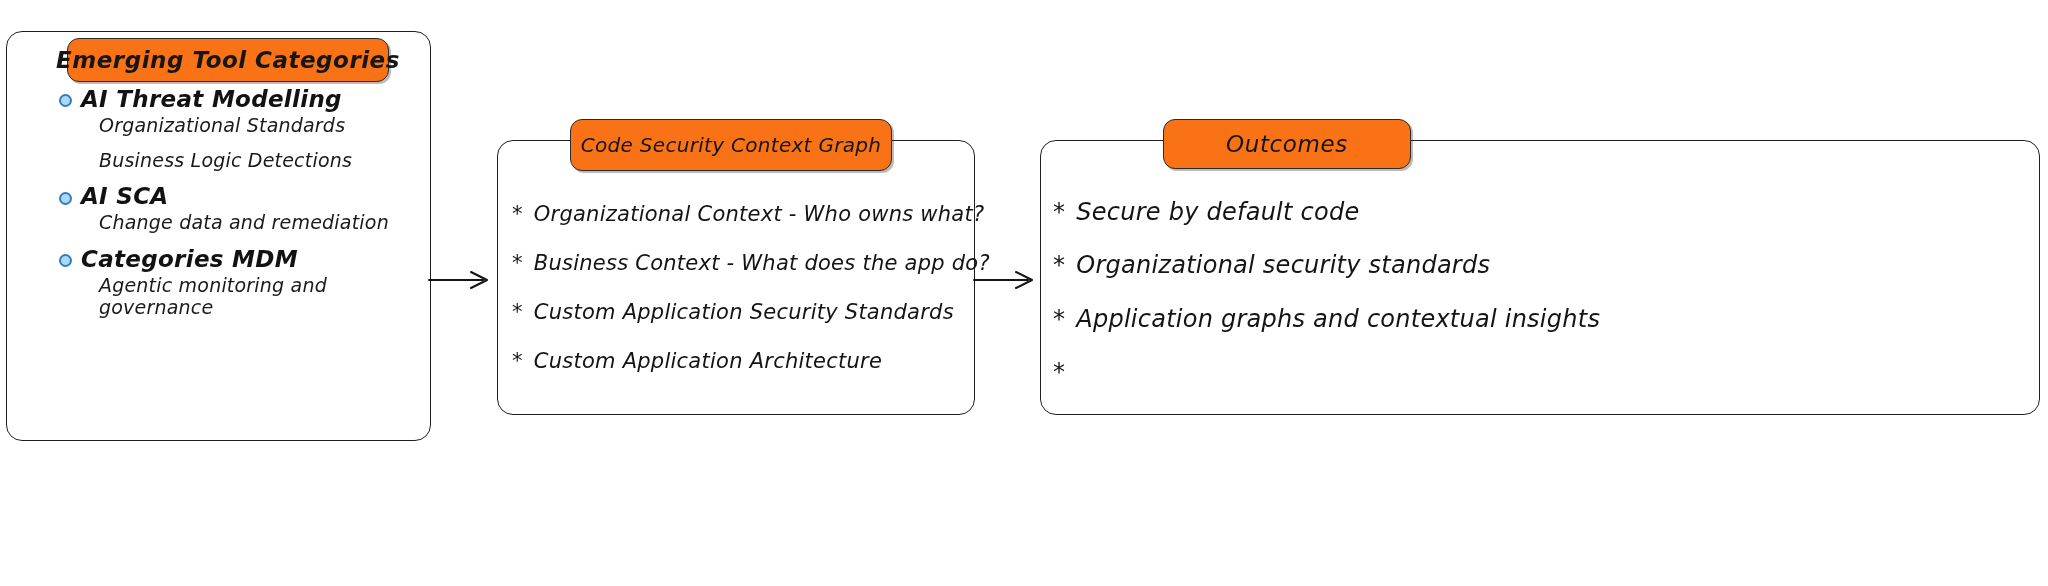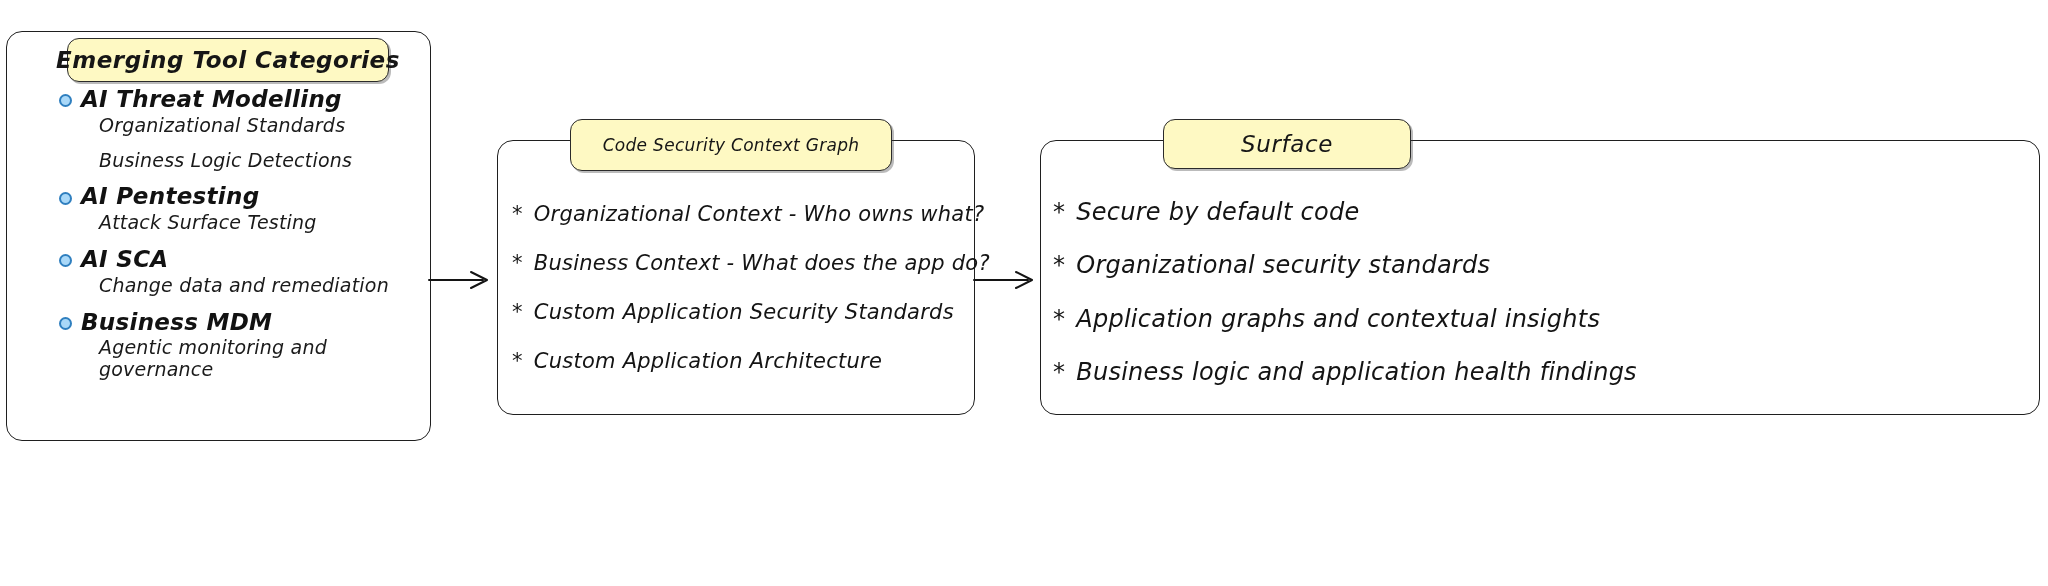--- a/index.html
+++ b/index.html
@@ -16,21 +16,21 @@
   
   .panel{
     position:absolute;
     border:1.6px solid #1f1f1f;
     border-radius:16px;
     background:#ffffff;
     box-sizing:border-box;
   }
   .badge{
     position:absolute;
-    background:#fef9c3;
+    background:#f97316;
     border:1.4px solid #2b2b2b;
     border-radius:12px;
     box-shadow:2px 2px 0 rgba(60,60,60,.35);
     display:flex;align-items:center;justify-content:center;
     box-sizing:border-box;
     color:#111111;
     white-space:nowrap;
   }
 
   
@@ -61,21 +61,21 @@
   }
   .left-item-sub{
     font-size:19px;font-style:italic;letter-spacing:.2px;
     color:#1a1a1a;line-height:1.15;margin-top:2px;padding-left:1px;margin-left:39px;
   }
 
   
   #mid-panel{left:497px;top:140px;width:478px;height:275px;}
   #mid-badge{
     left:72px;top:-22px;width:322px;height:52px;
-    font-size:17px;font-weight:500;font-style:italic;letter-spacing:.3px;
+    font-size:20px;font-weight:500;font-style:italic;letter-spacing:.3px;
   }
   .star-list{position:absolute;left:14px;top:62px;right:8px;}
   .star-row{
     display:flex;align-items:baseline;gap:11px;
     font-size:21px;font-style:italic;letter-spacing:.25px;
     color:#141414;line-height:1.1;margin-bottom:26px;white-space:nowrap;
   }
   .star{font-size:21px;font-style:normal;color:#141414;flex:0 0 auto;}
 
   
@@ -106,40 +106,33 @@
           <span class="dot"></span>
           <span>AI Threat Modelling</span>
         </div>
         <div class="left-item-sub hand">Organizational Standards</div>
       </div>
 
       <div class="left-item">
         <div class="left-item-sub hand">Business Logic Detections</div>
       </div>
 
-      <div class="left-item">
-        <div class="left-item-head hand">
-          <span class="dot"></span>
-          <span>AI Pentesting</span>
-        </div>
-        <div class="left-item-sub hand">Attack Surface Testing</div>
-      </div>
 
       <div class="left-item">
         <div class="left-item-head hand">
           <span class="dot"></span>
           <span>AI SCA</span>
         </div>
         <div class="left-item-sub hand">Change data and remediation</div>
       </div>
 
       <div class="left-item">
         <div class="left-item-head hand">
           <span class="dot"></span>
-          <span>Business MDM</span>
+          <span>Categories MDM</span>
         </div>
         <div class="left-item-sub hand">Agentic monitoring and governance</div>
       </div>
 
     </div>
   </div>
 
   <svg class="arrow" style="left:425px;top:250px;" width="80" height="60">
     <path d="M4,30 L58,30" stroke="#141414" stroke-width="2" fill="none" stroke-linecap="round"></path>
     <path d="M46,22 L62,30 L46,38" stroke="#141414" stroke-width="2" fill="none" stroke-linecap="round" stroke-linejoin="round"></path>
@@ -167,35 +160,34 @@
       </div>
     </div>
   </div>
 
   <svg class="arrow" style="left:968px;top:250px;" width="80" height="60">
     <path d="M6,30 L60,30" stroke="#141414" stroke-width="2" fill="none" stroke-linecap="round"></path>
     <path d="M48,22 L64,30 L48,38" stroke="#141414" stroke-width="2" fill="none" stroke-linecap="round" stroke-linejoin="round"></path>
   </svg>
 
   <div class="panel" id="right-panel">
-    <div class="badge hand" id="right-badge">Surface</div>
+    <div class="badge hand" id="right-badge">Outcomes</div>
 
     <div class="star-list">
       <div class="star-row hand">
         <span class="star">*</span>
         <span>Secure by default code</span>
       </div>
       <div class="star-row hand">
         <span class="star">*</span>
         <span>Organizational security standards</span>
       </div>
       <div class="star-row hand">
         <span class="star">*</span>
         <span>Application graphs and contextual insights</span>
       </div>
       <div class="star-row hand">
         <span class="star">*</span>
-        <span>Business logic and application health findings</span>
       </div>
     </div>
   </div>
 
 </div>
 
 </body></html>

